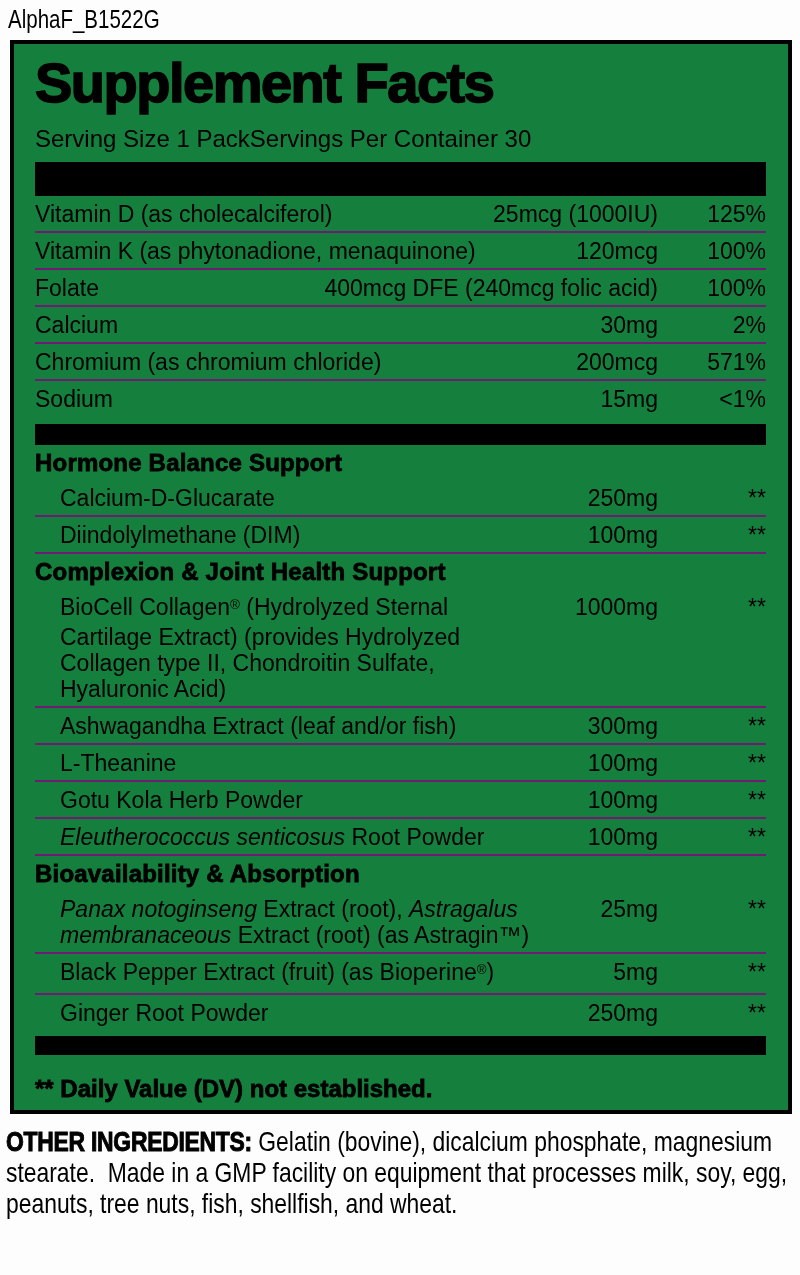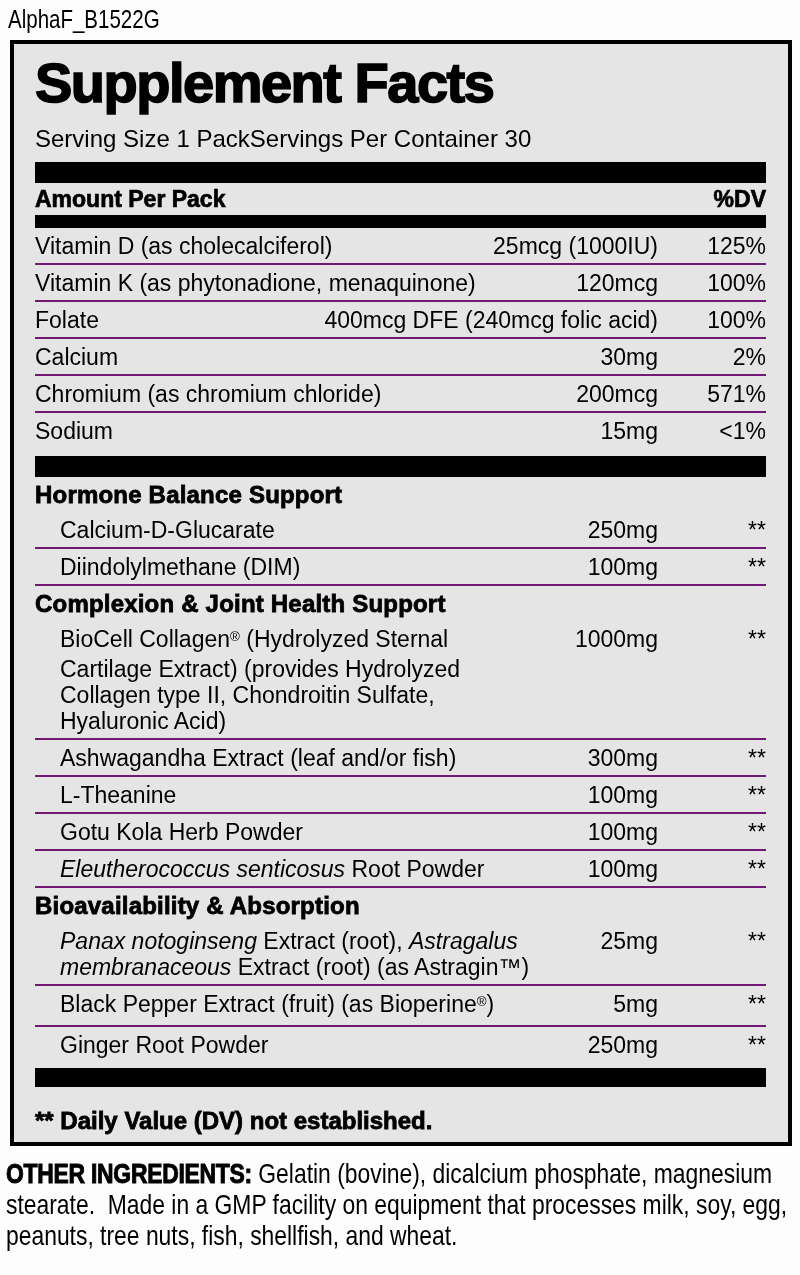--- a/index.html
+++ b/index.html
@@ -12,21 +12,21 @@
   .code{
     margin:6px 0 8px 8px;
     font-size:25px;line-height:26px;
     transform:scaleX(0.82);transform-origin:0 0;
     white-space:nowrap;
   }
   .box{
     margin:0 8px 0 10px;
     border:4px solid #000;
     padding:0 22px 0 21px;
-    background:#e5e5e5;
+    background:#15803d;
   }
   .title{
     margin-top:10px;
     font-size:56px;line-height:58px;
     font-weight:bold;letter-spacing:-1.5px;
     -webkit-text-stroke:1.6px #000;
   }
   .serving-row{
     display:flex;justify-content:flex-start;
     margin-top:14px;font-size:24px;line-height:26px;
@@ -96,24 +96,20 @@
 <div class="box">
   <div class="title">Supplement Facts</div>
 
   <div class="serving-row">
     <span>Serving Size 1 Pack</span>
     <span>Servings Per Container 30</span>
   </div>
 
   <div class="bar bar-lg bar1"></div>
 
-  <div class="colhead-row">
-    <span>Amount Per Pack</span>
-    <span>%DV</span>
-  </div>
 
   <div class="bar bar-sm"></div>
 
   <div id="main-rows">
       <div class="row">
         <span class="name"><span>Vitamin D (as cholecalciferol)</span></span>
         <span class="amount">25mcg (1000IU)</span>
         <span class="dv">125%</span>
       </div>
       <div class="row">

